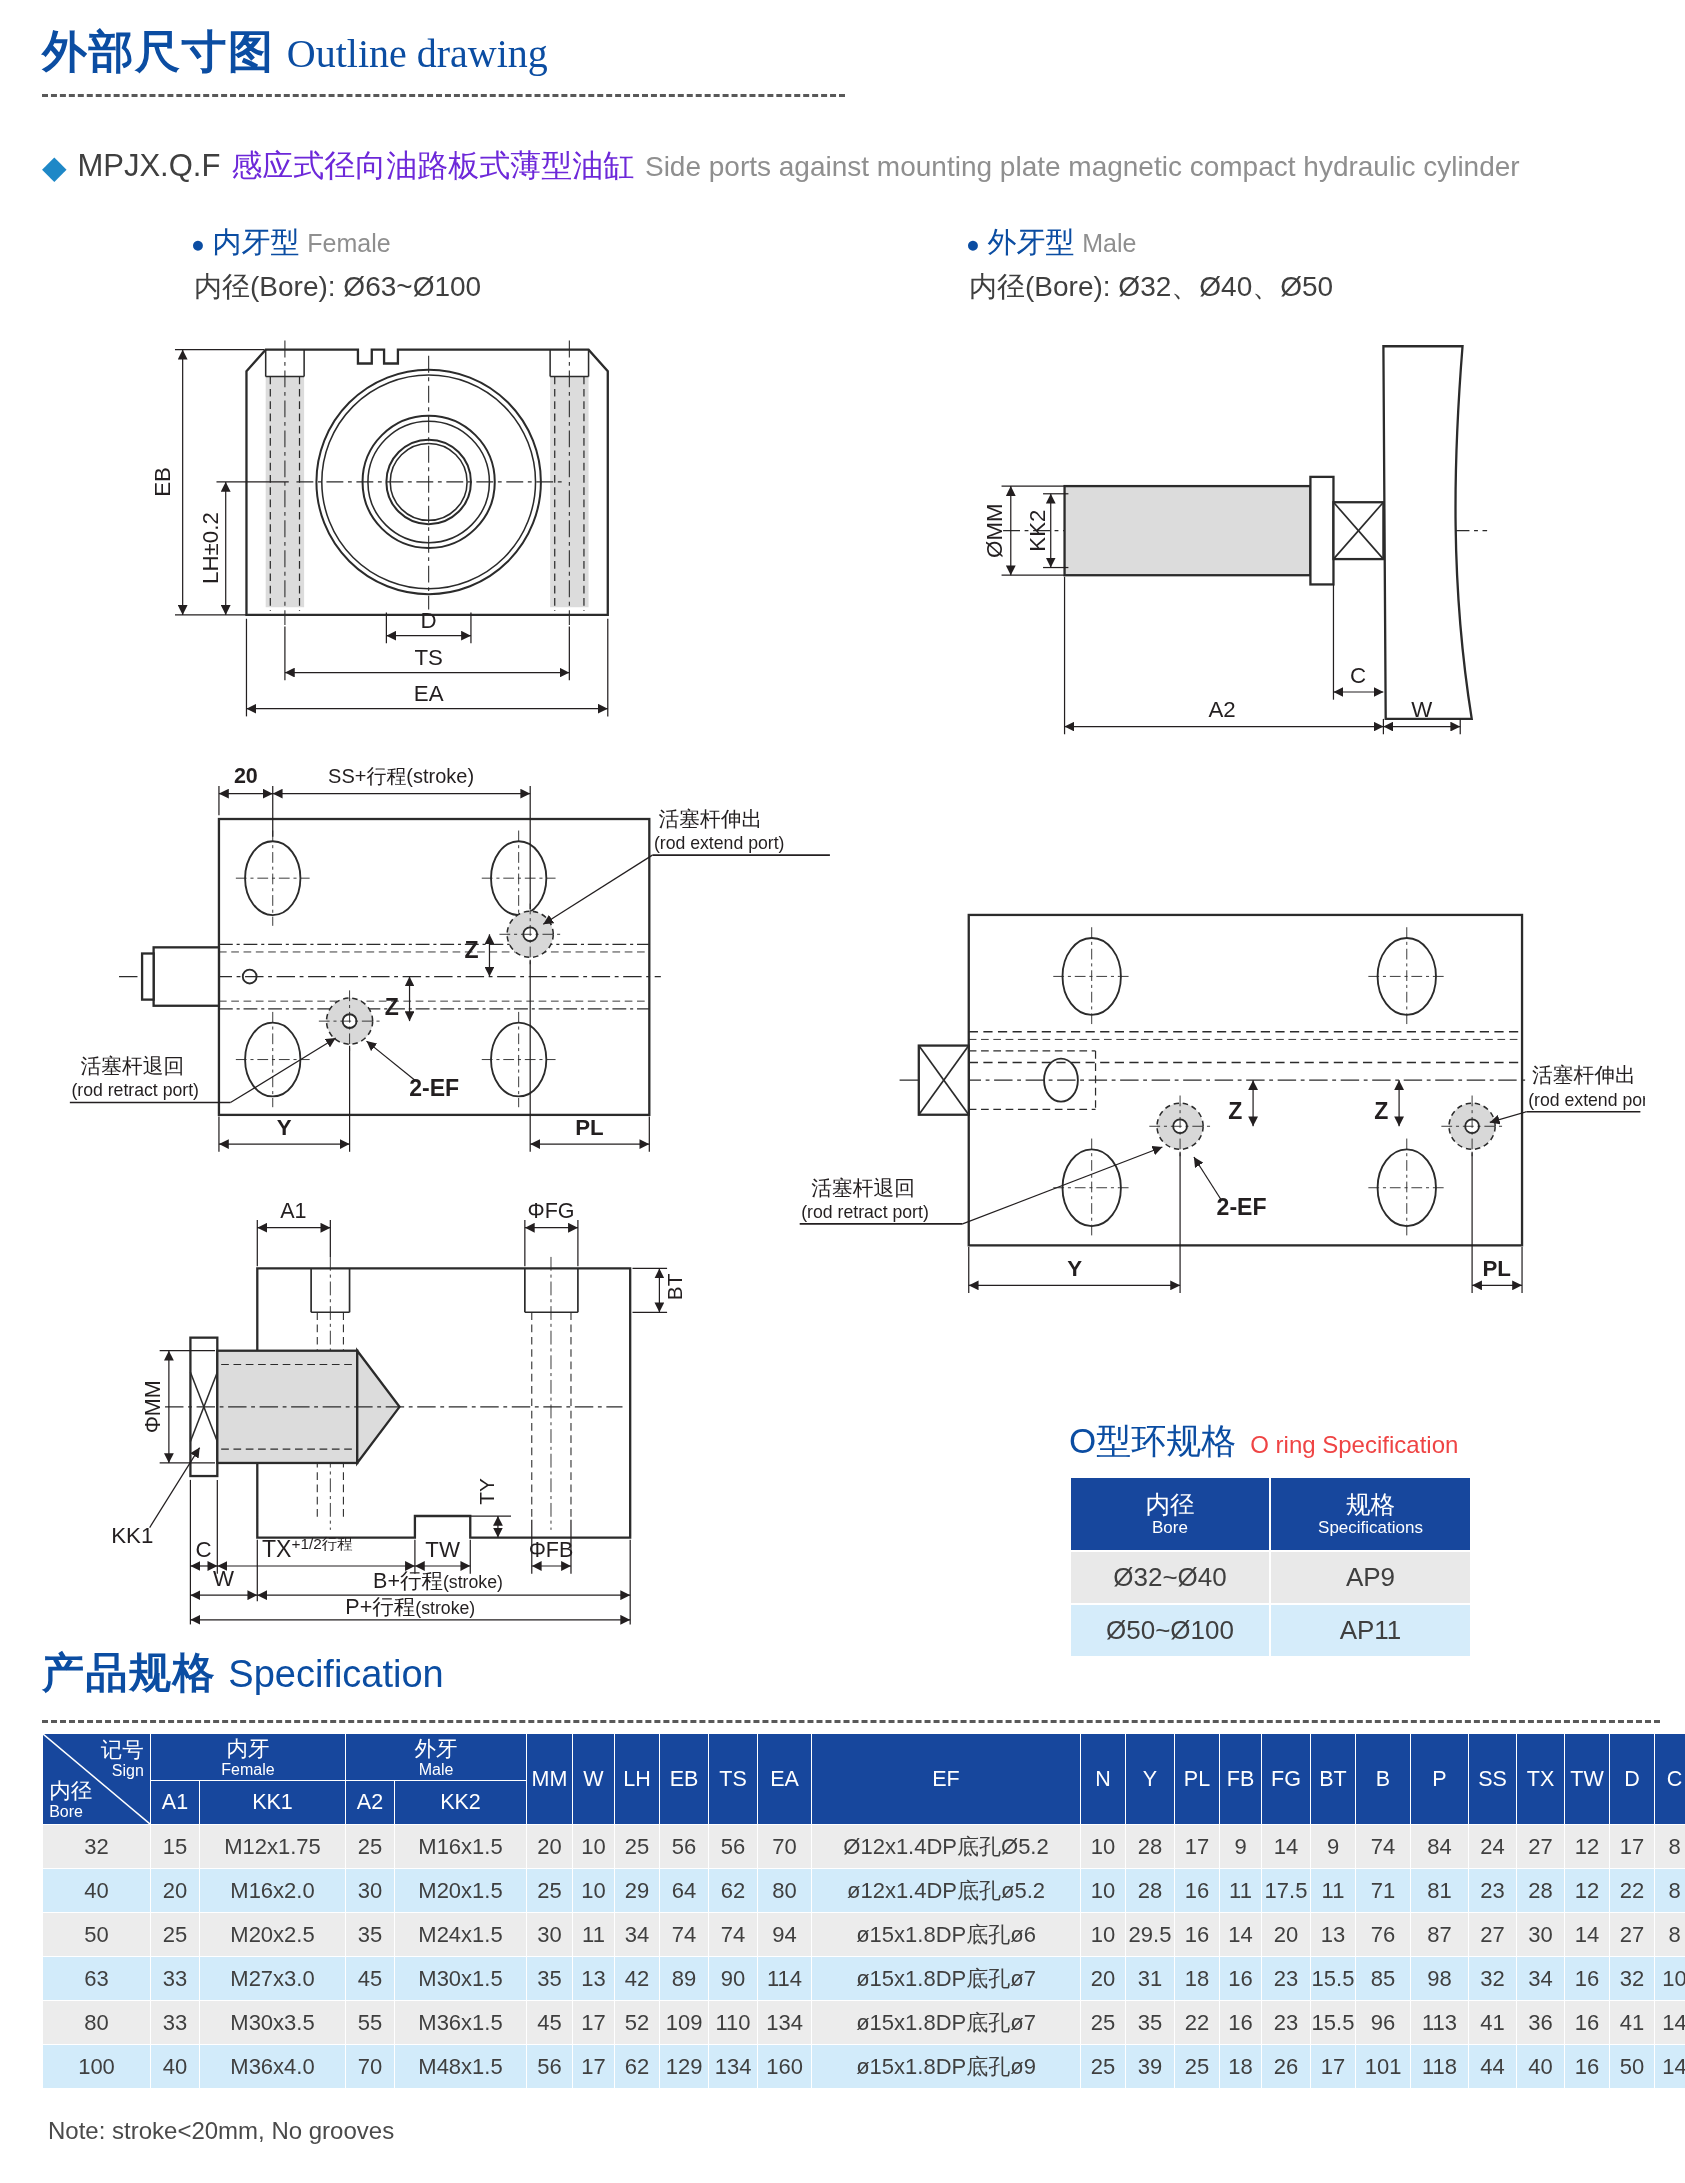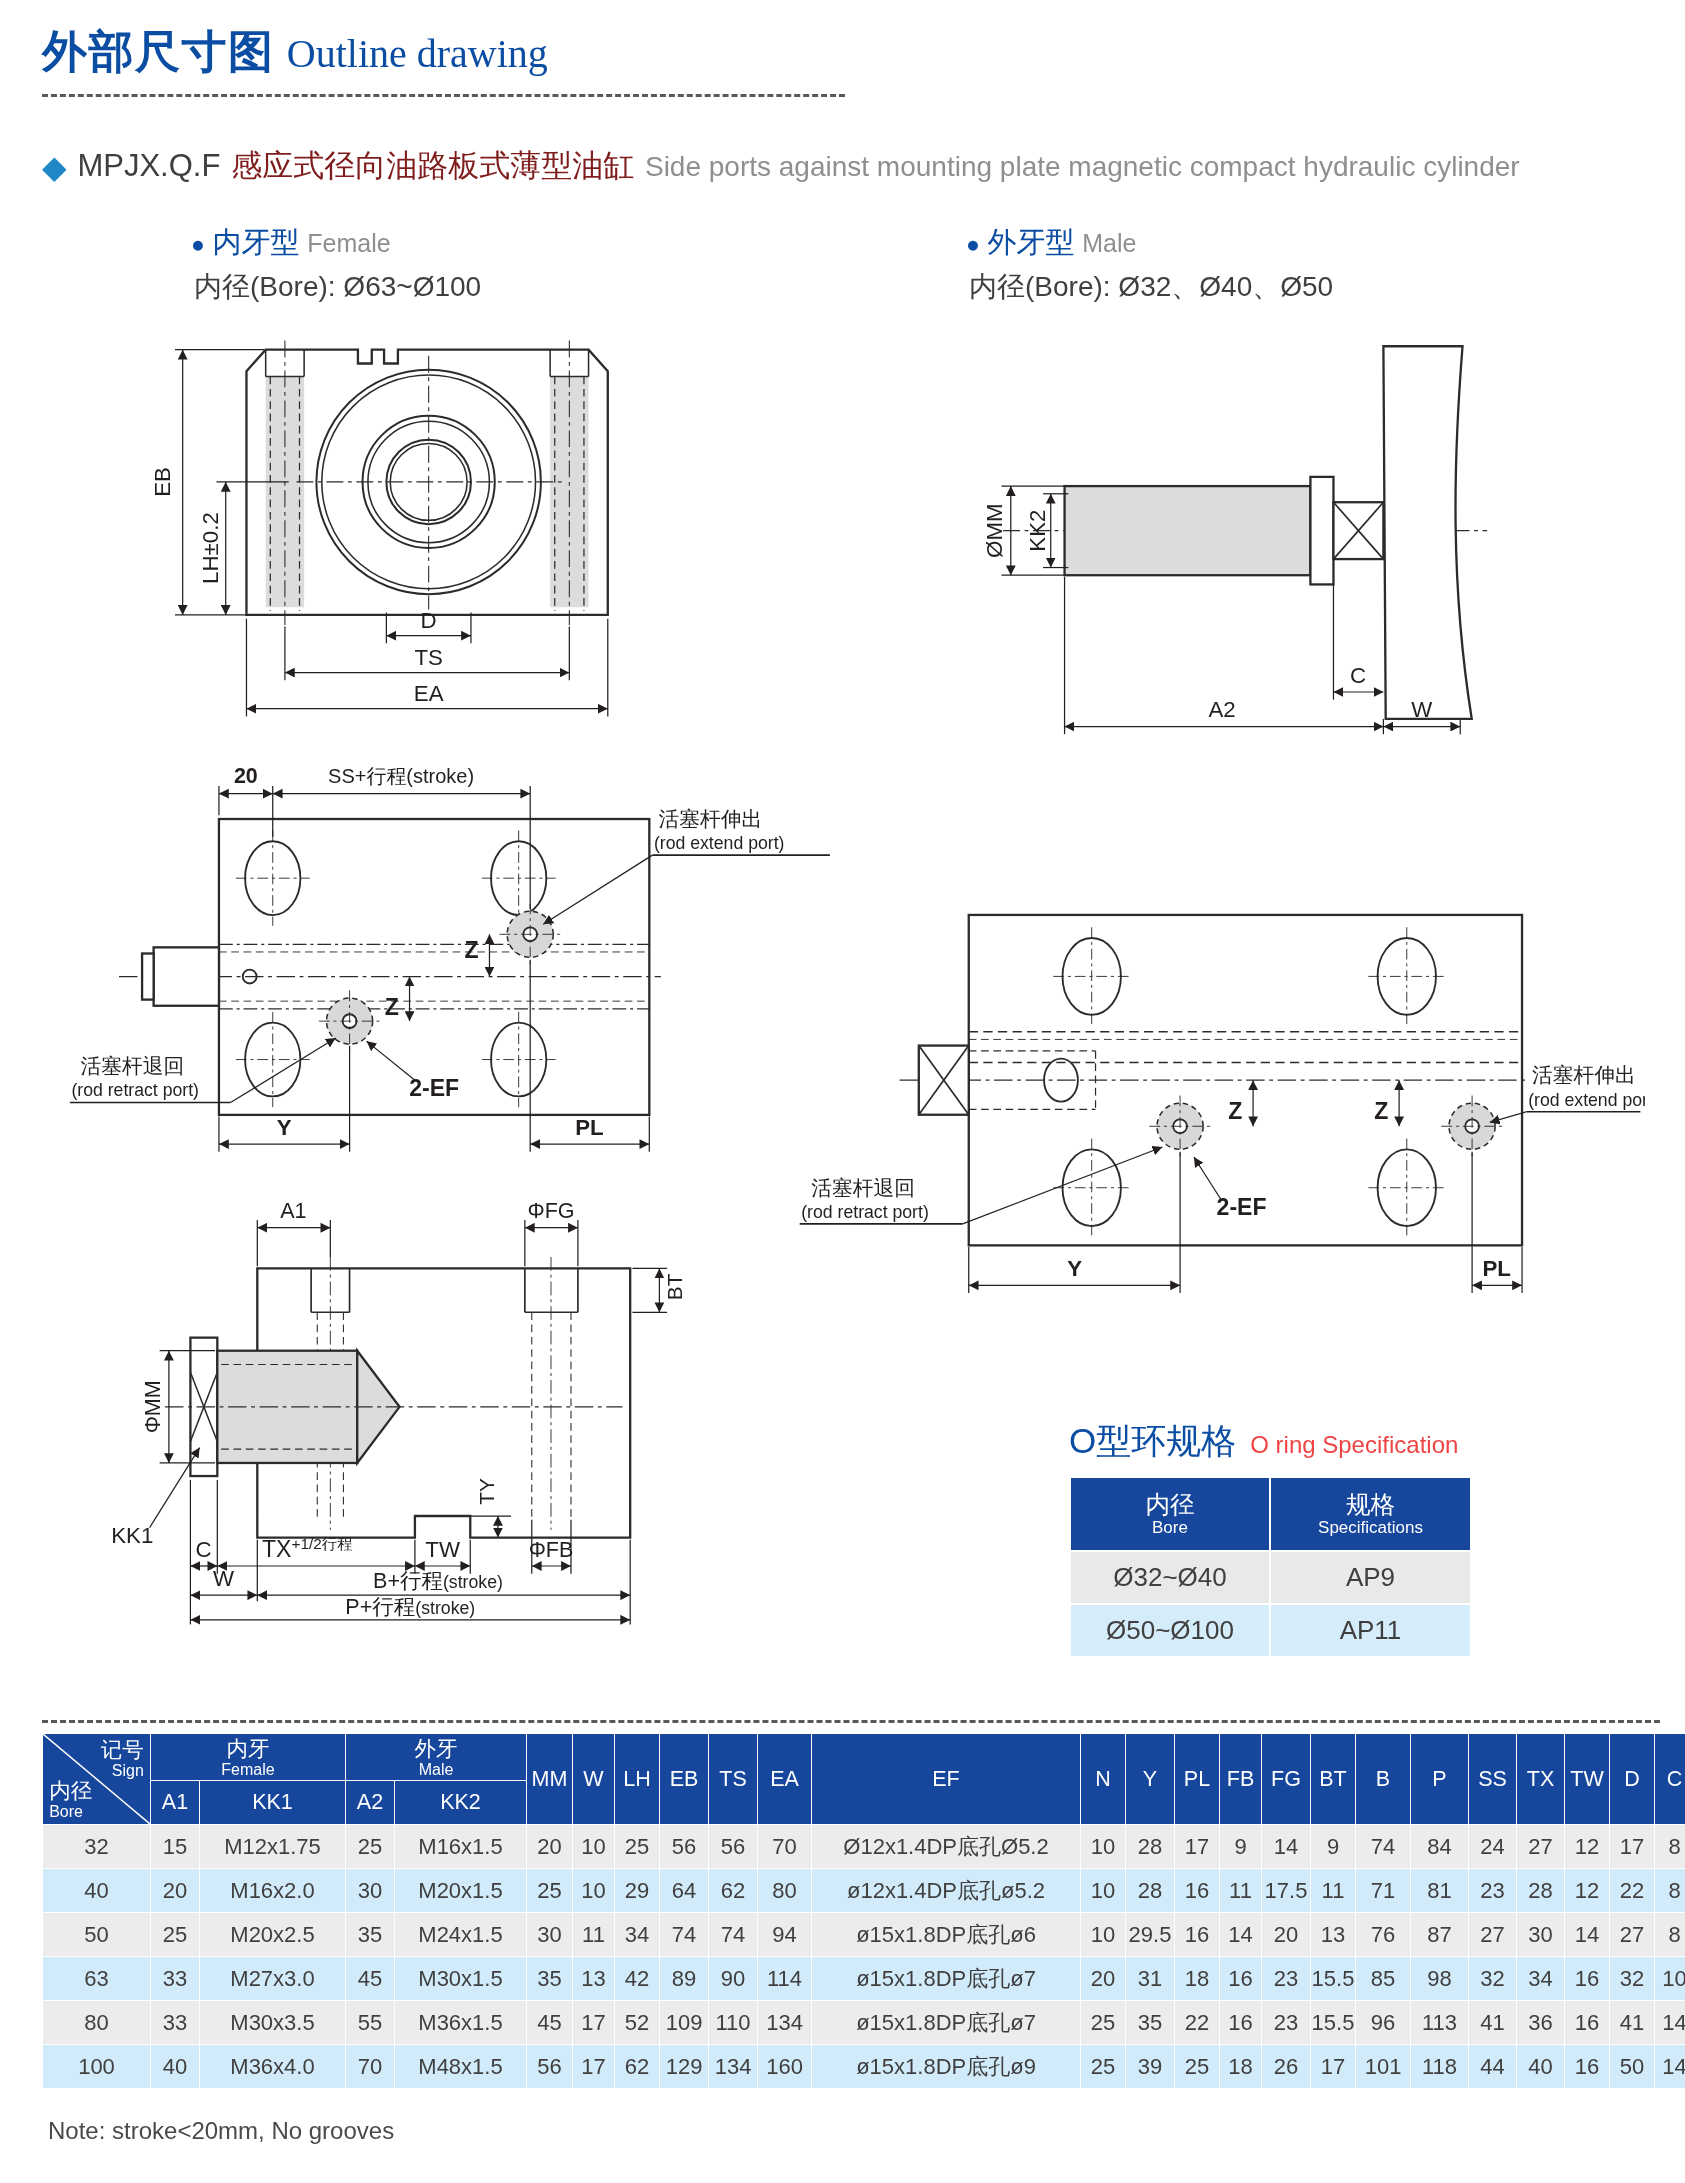--- a/index.html
+++ b/index.html
@@ -7,21 +7,21 @@
         font-family:"Liberation Sans",sans-serif;overflow:hidden;color:#3f3f3f;}
   .abs{position:absolute;}
   
   .title-row{display:flex;align-items:baseline;gap:12.3px;}
   .title-cn{font-size:45px;font-weight:bold;color:#0b4da2;letter-spacing:1.5px;}
   .title-en{font-size:40px;color:#0b4da2;font-weight:500;}
   .dash{border-top:3.8px dashed #595959;height:0;}
   .product-row{display:flex;align-items:baseline;gap:10.8px;white-space:nowrap;}
   .diamond{color:#1e88c7;font-size:32px;transform:translateY(1.5px);}
   .prod-model{font-size:31px;color:#3f3f3f;}
-  .prod-cn{font-size:31px;color:#7f1d1d;}
+  .prod-cn{font-size:31px;color:#6d28d9;}
   .prod-en{font-size:28px;color:#8f8f8f;}
   .sec-row{display:flex;align-items:baseline;gap:7.7px;white-space:nowrap;}
   .bullet{color:#0b4da2;font-size:23px;}
   .type-cn{color:#0b4da2;font-size:29px;font-weight:500;}
   .type-en{color:#8f8f8f;font-size:25px;}
   .bore-line{font-size:28px;color:#3f3f3f;}
   
   svg{font-family:"Liberation Sans",sans-serif;}
   svg text{fill:#231f20;}
   
@@ -472,20 +472,24 @@
           <td>AP9</td>
         </tr>
         <tr class="o-row2">
           <td>Ø50~Ø100</td>
           <td>AP11</td>
         </tr>
       </tbody>
     </table>
   </div>
 
+  <div class="abs title-row" style="left:42px;top:1645px;">
+    <span class="title-cn" style="font-size:42px;">产品规格</span>
+    <span class="title-en" style="font-size:38px;">Specification</span>
+  </div>
   <div class="abs dash" style="left:42px;top:1720px;width:1618px;"></div>
 
   <table class="abs spec" style="left:42px;top:1733px;">
     <colgroup>
       <col style="width:108px">
         <col style="width:49px">
         <col style="width:146px">
         <col style="width:49px">
         <col style="width:132px">
       <col style="width:46px">

